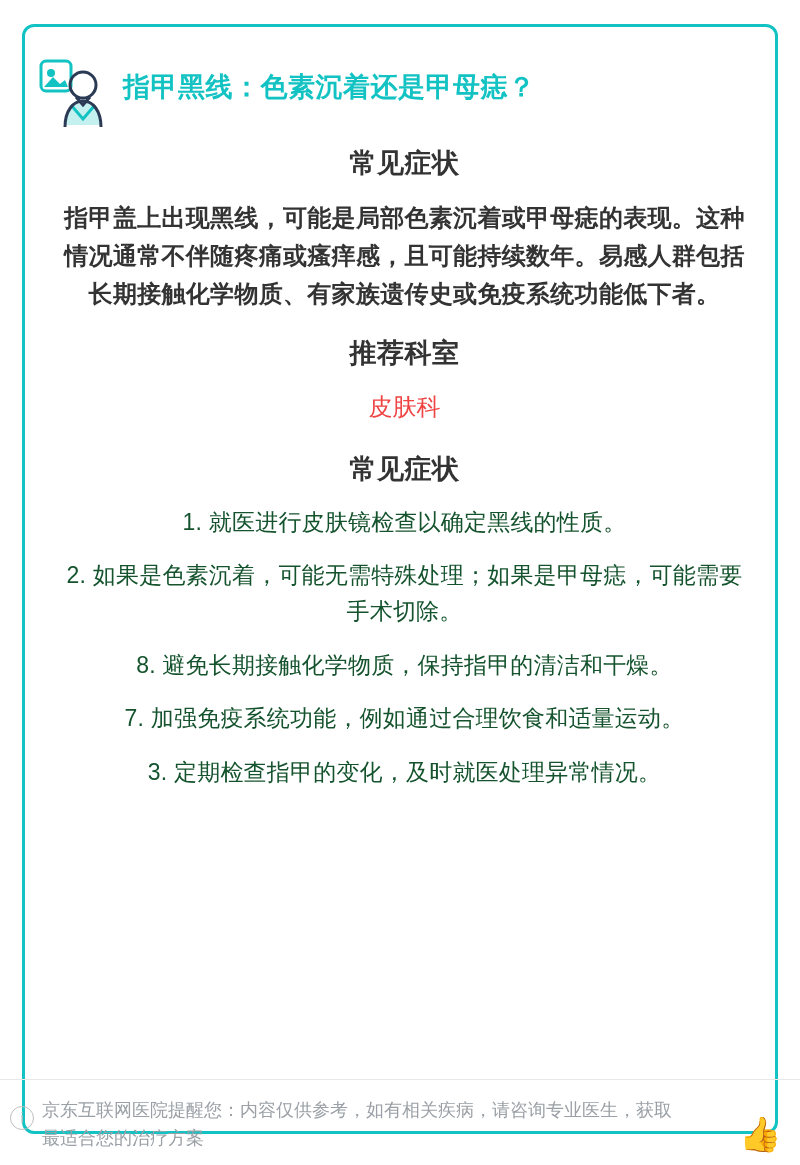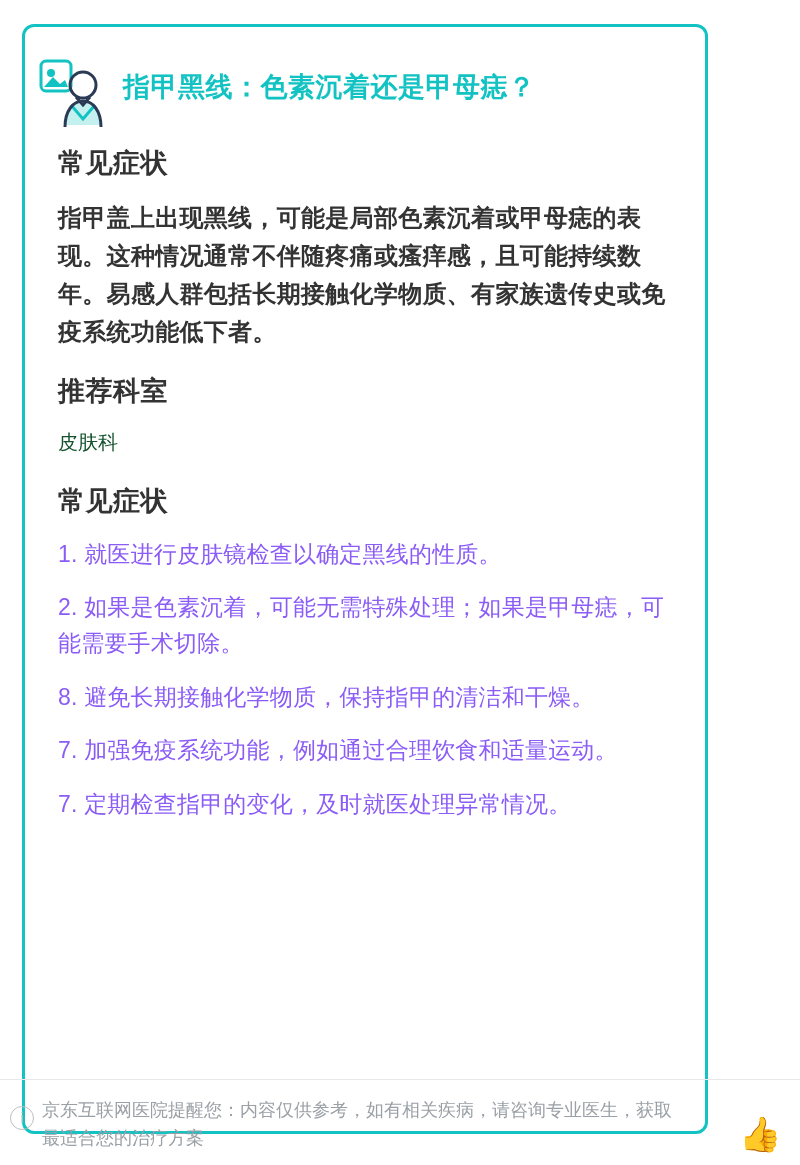--- a/index.html
+++ b/index.html
@@ -10,21 +10,21 @@
     width: 800px;
     height: 1165px;
     background: #ffffff;
     font-family: "Liberation Sans", sans-serif;
     -webkit-font-smoothing: antialiased;
   }
   .card {
     position: absolute;
     left: 22px;
     top: 24px;
-    width: 686px;
+    width: 756px;
     height: 1110px;
     border: 3px solid #13c2c2;
     border-radius: 12px;
     box-sizing: border-box;
     background: #ffffff;
     overflow: hidden;
   }
   .doctor-icon {
     position: absolute;
     left: 10px;
@@ -40,53 +40,54 @@
     font-size: 27px;
     font-weight: bold;
     color: #13c2c2;
     letter-spacing: 0.5px;
   }
   .content {
     position: absolute;
     left: 33px;
     top: 118px;
     right: 24px;
+    text-align: center;
   }
   h2.section {
     font-size: 27px;
     font-weight: bold;
     color: #333333;
     margin: 0 0 18px 0;
     letter-spacing: 0.5px;
   }
   h2.section.tight {
     margin-top: 12px;
   }
   p.para {
     font-size: 24px;
     color: #333333;
     line-height: 1.58;
     margin: 0 0 22px 0;
     letter-spacing: 0.3px;
     font-weight: bold;
   }
   p.plain {
-    font-size: 20px;
-    color: #14532d;
+    font-size: 24px;
+    color: #ef4444;
     line-height: 1.5;
     margin: 12px 0 26px 0;
   }
   ol.steps {
     list-style: none;
     margin: 0;
     padding: 0;
   }
   ol.steps li {
     font-size: 23px;
-    color: #8b5cf6;
+    color: #14532d;
     line-height: 1.55;
     margin-bottom: 18px;
     letter-spacing: 0.2px;
   }
   .footer {
     position: absolute;
     left: 0;
     bottom: 0;
     width: 100%;
     height: 86px;
@@ -151,21 +152,21 @@
     <h2 class="section tight">推荐科室</h2>
     <p class="plain">皮肤科</p>
 
     <h2 class="section tight">常见症状</h2>
 
     <ol class="steps">
       <li>1. 就医进行皮肤镜检查以确定黑线的性质。</li>
       <li>2. 如果是色素沉着，可能无需特殊处理；如果是甲母痣，可能需要手术切除。</li>
       <li>8. 避免长期接触化学物质，保持指甲的清洁和干燥。</li>
       <li>7. 加强免疫系统功能，例如通过合理饮食和适量运动。</li>
-      <li>7. 定期检查指甲的变化，及时就医处理异常情况。</li>
+      <li>3. 定期检查指甲的变化，及时就医处理异常情况。</li>
     </ol>
   </div>
 </div>
 
 <div class="footer">
   <div class="footer-icon">i</div>
   <div class="footer-text">京东互联网医院提醒您：内容仅供参考，如有相关疾病，请咨询专业医生，获取最适合您的治疗方案</div>
   <div class="thumb">👍</div>
 </div>
 

